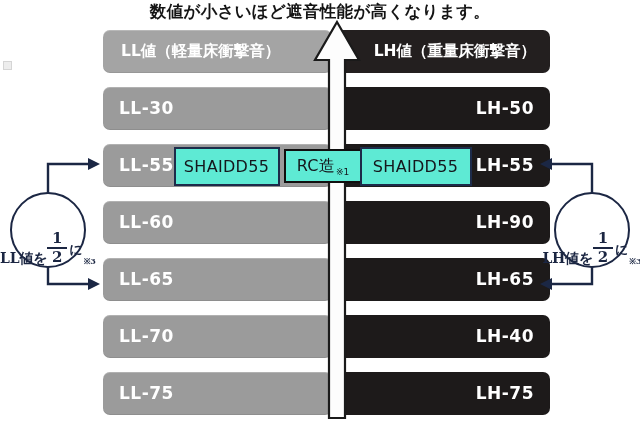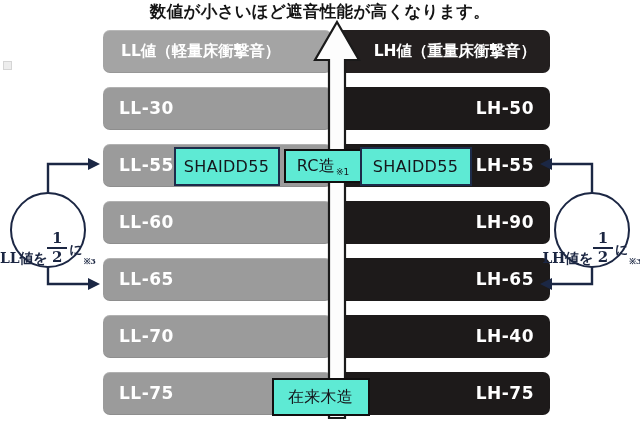--- a/index.html
+++ b/index.html
@@ -304,24 +304,20 @@
     <span class="main">RC造</span>
     <span class="sup">※1</span>
   </div>
 
   <div class="tag navy" style="left:360px; top:147px; width:112px; height:39px;">
     <span class="main">SHAIDD55</span>
     <span class="sup"></span>
   </div>
 
 
-  <div class="tag black" style="left:272px; top:378px; width:98px; height:38px;">
-    <span class="main">在来木造</span>
-    <span class="sup"></span>
-  </div>
 
   <div class="callout" style="left:10px; top:192px;">
     <div class="callout-inner">
       <div class="callout-top">LL値を</div>
       <div class="callout-bottom">
         <div class="frac">
           <div class="num">1</div>
           <div class="bar-line"></div>
           <div class="den">2</div>
         </div>

